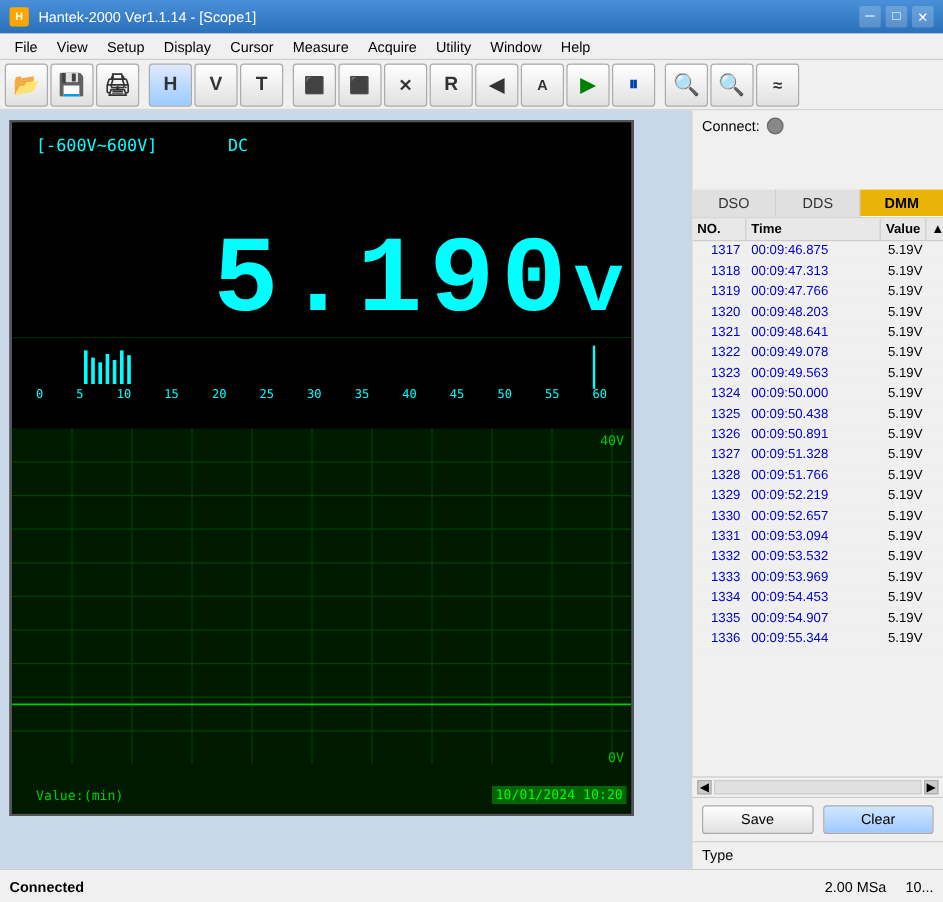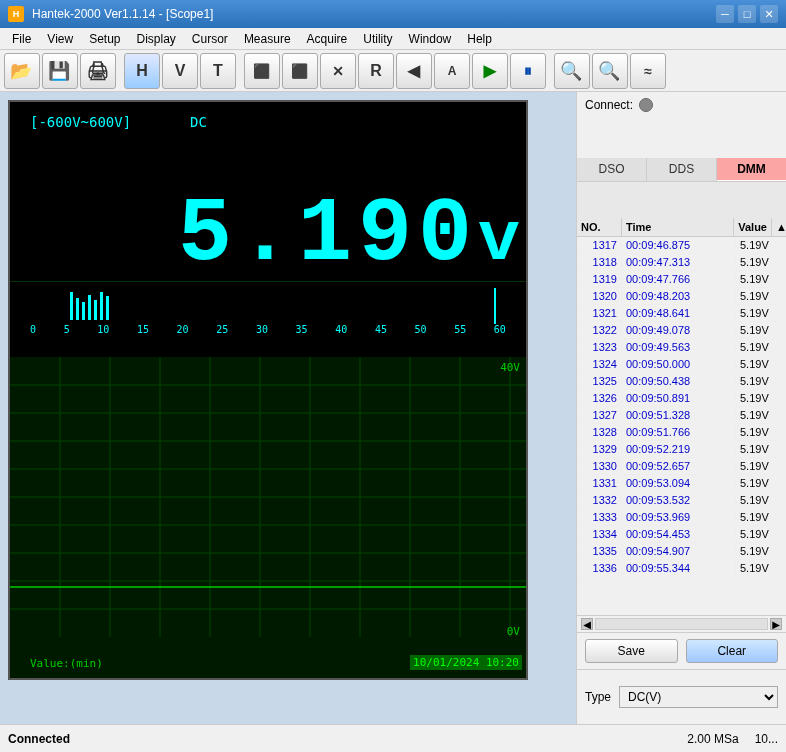--- a/index.html
+++ b/index.html
@@ -31,44 +31,44 @@
     .dmm-mode { color: #00ffff; font-size: 14px; font-family: monospace; position: absolute; top: 12px; left: 180px; }
 
     
     #right-panel { width: 210px; background: #f0f0f0; border-left: 1px solid #ccc; display: flex; flex-direction: column; }
     #connect-row { display: flex; align-items: center; padding: 6px 8px; gap: 6px; font-size: 12px; }
     .connect-dot { width: 14px; height: 14px; border-radius: 50%; background: #888; border: 1px solid #666; }
 
     
     #tabs { display: flex; border-bottom: 1px solid #ccc; }
     .tab { flex: 1; text-align: center; padding: 4px 0; cursor: pointer; font-size: 12px; background: #e0e0e0; border-right: 1px solid #ccc; color: #333; margin-top: 40px; }
-    .tab.active { background: #fca5a5; border-bottom: 1px solid #fff; color: #000; font-weight: bold; }
+    .tab.active { background: #eab308; border-bottom: 1px solid #fff; color: #000; font-weight: bold; }
     .tab:last-child { border-right: none; }
 
     
     #data-table { flex: 1; overflow: hidden; display: flex; flex-direction: column; }
     #table-header { display: flex; background: #e8e8e8; border-bottom: 1px solid #ccc; font-size: 11px; font-weight: bold; }
-    #table-header .th { padding: 3px 4px; border-right: 1px solid #ccc; margin-top: 36px; }
+    #table-header .th { padding: 3px 4px; border-right: 1px solid #ccc; }
     #table-header .th:first-child { width: 45px; }
     #table-header .th:nth-child(2) { flex: 1; }
     #table-header .th:last-child { width: 50px; border-right: none; }
     #table-body { flex: 1; overflow-y: auto; overflow-x: hidden; font-size: 11px; }
     .tr { display: flex; border-bottom: 1px solid #eee; }
     .td { padding: 2px 4px; border-right: 1px solid #eee; color: #0000cc; }
     .td:first-child { width: 45px; text-align: right; }
     .td:nth-child(2) { flex: 1; }
     .td:last-child { width: 50px; border-right: none; color: #000; }
 
     
     #bottom-controls { padding: 6px 8px; border-top: 1px solid #ccc; display: flex; gap: 8px; }
     .action-btn { flex: 1; padding: 4px 8px; background: linear-gradient(to bottom, #fff, #e0e0e0); border: 1px solid #aaa; border-radius: 3px; cursor: pointer; font-size: 12px; text-align: center; }
     .action-btn.active { background: linear-gradient(to bottom, #d0e8ff, #a0c8ff); }
 
     
-    #type-row { display: flex; align-items: center; padding: 16px 8px; border-top: 1px solid #ccc; gap: 8px; font-size: 12px; }
+    #type-row { display: flex; align-items: center; padding: 4px 8px; border-top: 1px solid #ccc; gap: 8px; font-size: 12px; }
     #type-row .type-label { color: #000; }
     #type-row select { flex: 1; font-size: 12px; border: 1px solid #aaa; padding: 2px 4px; }
 
     
     #status-bar { background: #f0f0f0; height: 28px; border-top: 1px solid #ccc; display: flex; align-items: center; padding: 0 8px; font-size: 12px; justify-content: space-between; }
     .status-left { color: #000; font-weight: bold; }
     .status-right { display: flex; gap: 16px; }
   </style>
 </head>
 <body>
@@ -336,28 +336,20 @@
       <div style="width:12px;height:12px;background:#ccc;border:1px solid #aaa;cursor:pointer;font-size:10px;text-align:center;line-height:12px;">▶</div>
     </div>
 
     <div id="bottom-controls">
       <button class="action-btn">Save</button>
       <button class="action-btn active">Clear</button>
     </div>
 
     <div id="type-row">
       <span class="type-label">Type</span>
-      <select>
-        <option>DC(V)</option>
-        <option>AC(V)</option>
-        <option>DC(A)</option>
-        <option>AC(A)</option>
-        <option>Resistance</option>
-        <option>Diode</option>
-      </select>
     </div>
 
   </div>
 </div>
 
 <div id="status-bar">
   <span class="status-left">Connected</span>
   <div class="status-right">
     <span>2.00 MSa</span>
     <span>10...</span>

